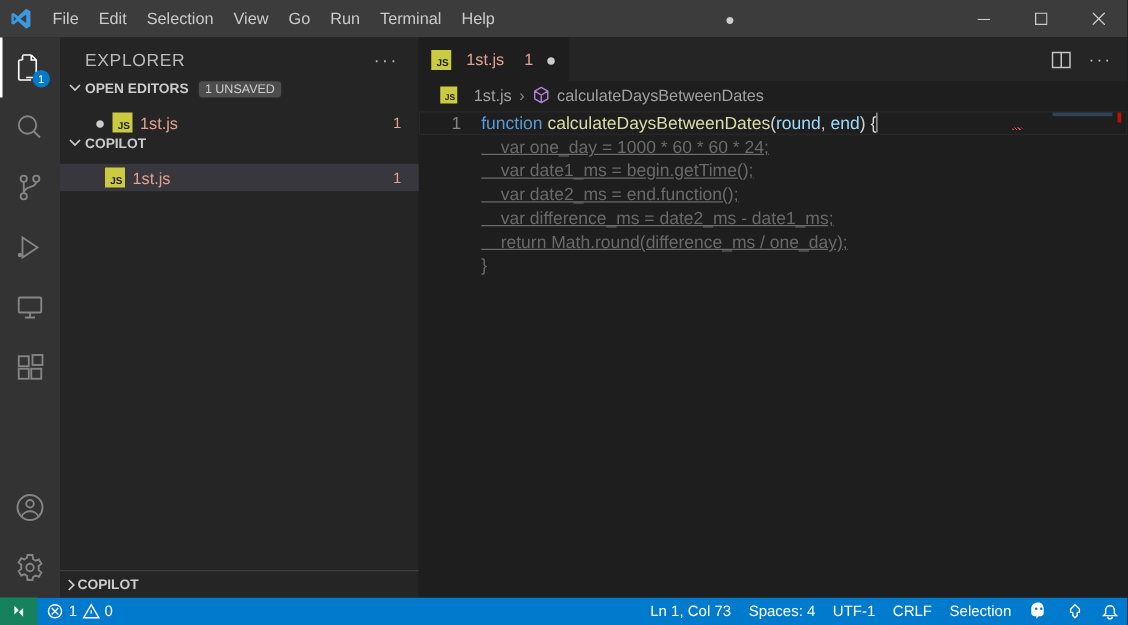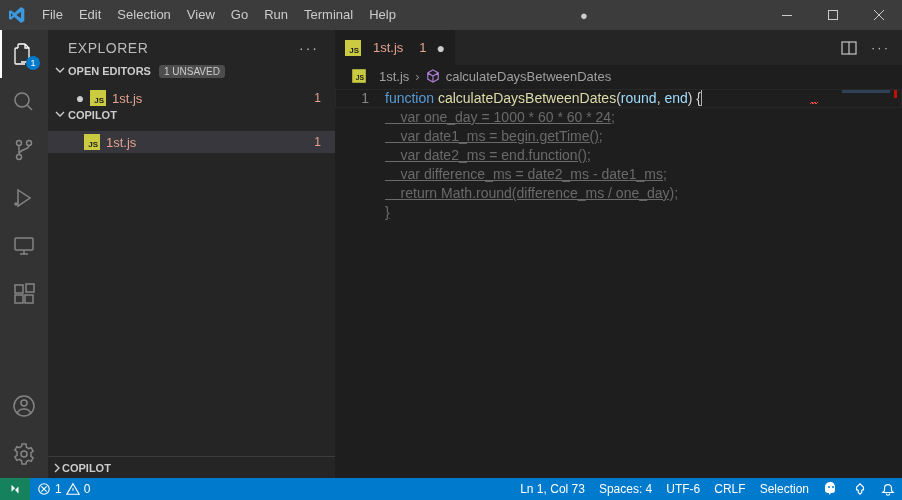--- a/index.html
+++ b/index.html
@@ -267,21 +267,21 @@
     <span>1</span>
     <svg width="14" height="14" viewBox="0 0 16 16" fill="none" stroke="#fff" stroke-width="1.3">
         <path d="M8 2l7 12H1L8 2z"></path>
         <path d="M8 7v3M8 12v0"></path>
       </svg>
     <span>0</span>
   </div>
   <div class="sb-spacer"></div>
   <div class="sb-item">Ln 1, Col 73</div>
   <div class="sb-item">Spaces: 4</div>
-  <div class="sb-item">UTF-6</div>
+  <div class="sb-item">UTF-1</div>
   <div class="sb-item">CRLF</div>
   <div class="sb-item">Selection</div>
   <div class="sb-item">
     <svg width="16" height="16" viewBox="0 0 16 16" fill="#fff">
         <path d="M8 1C4 1 2 3 2 6v3c0 2 1 3 3 3h1v2l2-2h1c2 0 3-1 3-3V6c0-3-2-5-4-5zm-2 6a1 1 0 110-2 1 1 0 010 2zm4 0a1 1 0 110-2 1 1 0 010 2z"></path>
       </svg>
   </div>
   <div class="sb-item">
     <svg width="14" height="14" viewBox="0 0 16 16" fill="none" stroke="#fff" stroke-width="1.3">
         <path d="M6 9H4V6l4-4 4 4v3h-2"></path>

